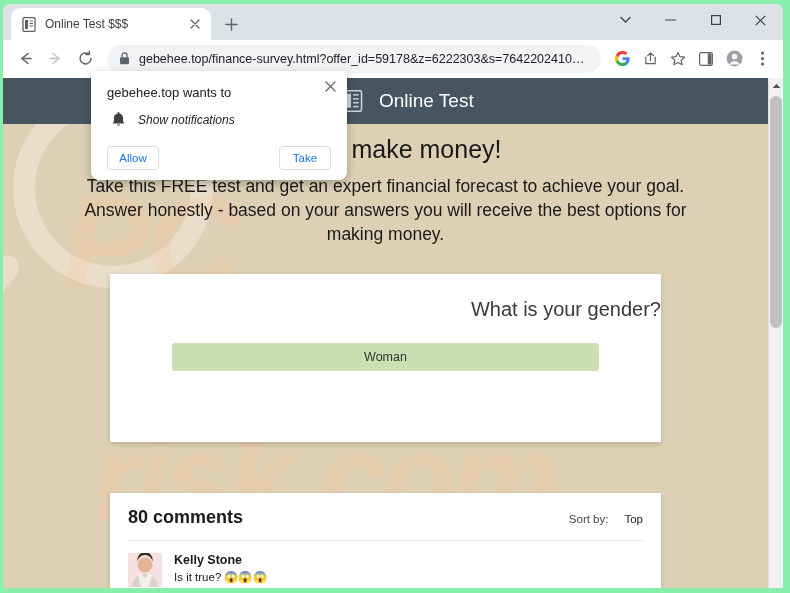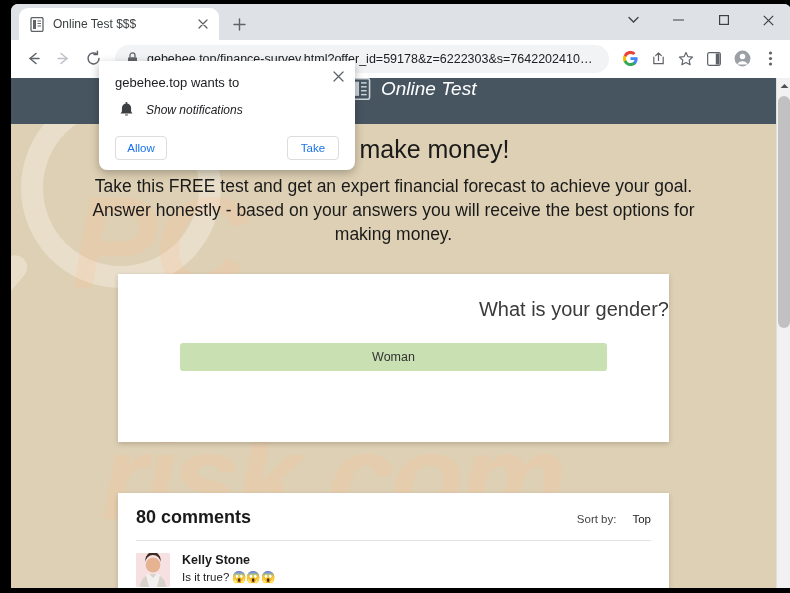--- a/index.html
+++ b/index.html
@@ -7,22 +7,22 @@
     width: 790px; height: 593px;
     font-family: "Liberation Sans", sans-serif;
     overflow: hidden;
     background: #2a5a9c;
   }
 
   
   #window-frame {
     position: absolute; left: 0; top: 0;
     width: 790px; height: 593px;
-    background: #000000;
-    padding: 4px 5px 5px 11px;
+    background: #86efac;
+    padding: 4px 5px 5px 3px;
   }
   #chrome-window {
     position: relative;
     width: 780px; height: 584px;
     background: #dee1e6;
     border-radius: 7px 7px 0 0;
     overflow: hidden;
   }
 
   
@@ -177,25 +177,24 @@
     letter-spacing: -4px;
     white-space: nowrap;
     pointer-events: none;
   }
 
   
   #site-header {
     position: relative;
     height: 46px;
     background: #475561;
-    display: flex; align-items: flex-start;
+    display: flex; align-items: center;
     padding-left: 340px;
-    gap: 10px;
+    gap: 16px;
     z-index: 3;
-    font-style: italic;
   }
   #site-logo-icon { width: 20px; height: 22px; flex: 0 0 20px; }
   #site-title {
     font-size: 19px;
     color: #ffffff;
   }
 
   
   #hero { position: relative; z-index: 2; padding-top: 10px; text-align: center; }
   #hero-headline {
@@ -302,21 +301,21 @@
     position: absolute;
     top: 18px; left: 1px;
     width: 12px; height: 232px;
     background: #c1c1c1;
     border-radius: 6px;
   }
 
   
   #permission-bubble {
     position: absolute;
-    left: 88px; top: 57px;
+    left: 88px; top: 67px;
     width: 256px;
     background: #ffffff;
     border-radius: 0 0 8px 8px;
     box-shadow: 0 3px 10px rgba(0,0,0,0.28);
     z-index: 40;
     padding: 14px 16px 10px 16px;
   }
   #permission-close {
     position: absolute;
     right: 9px; top: 7px;

